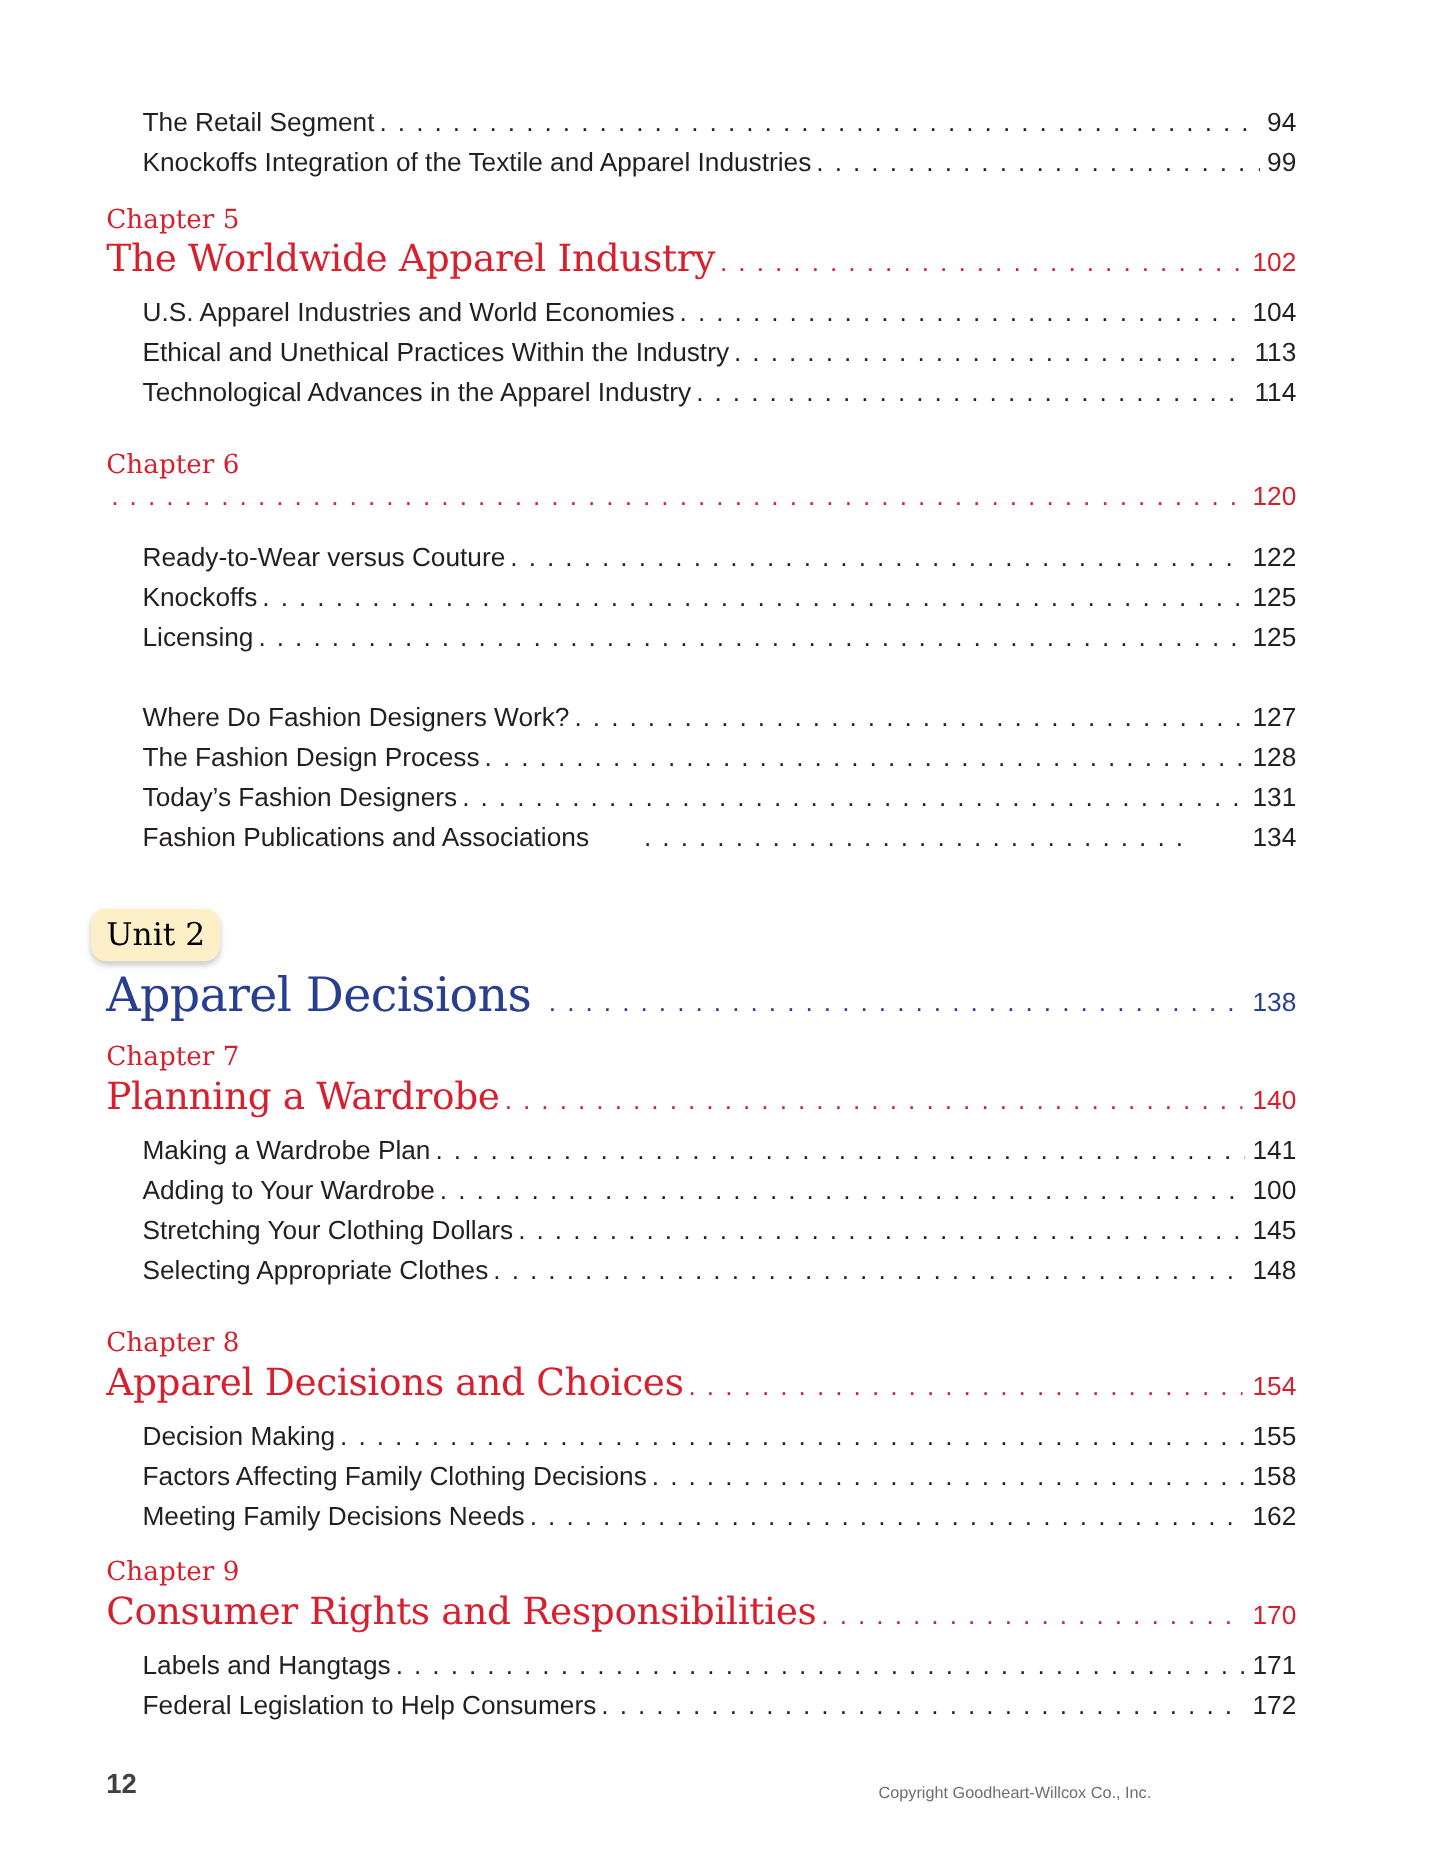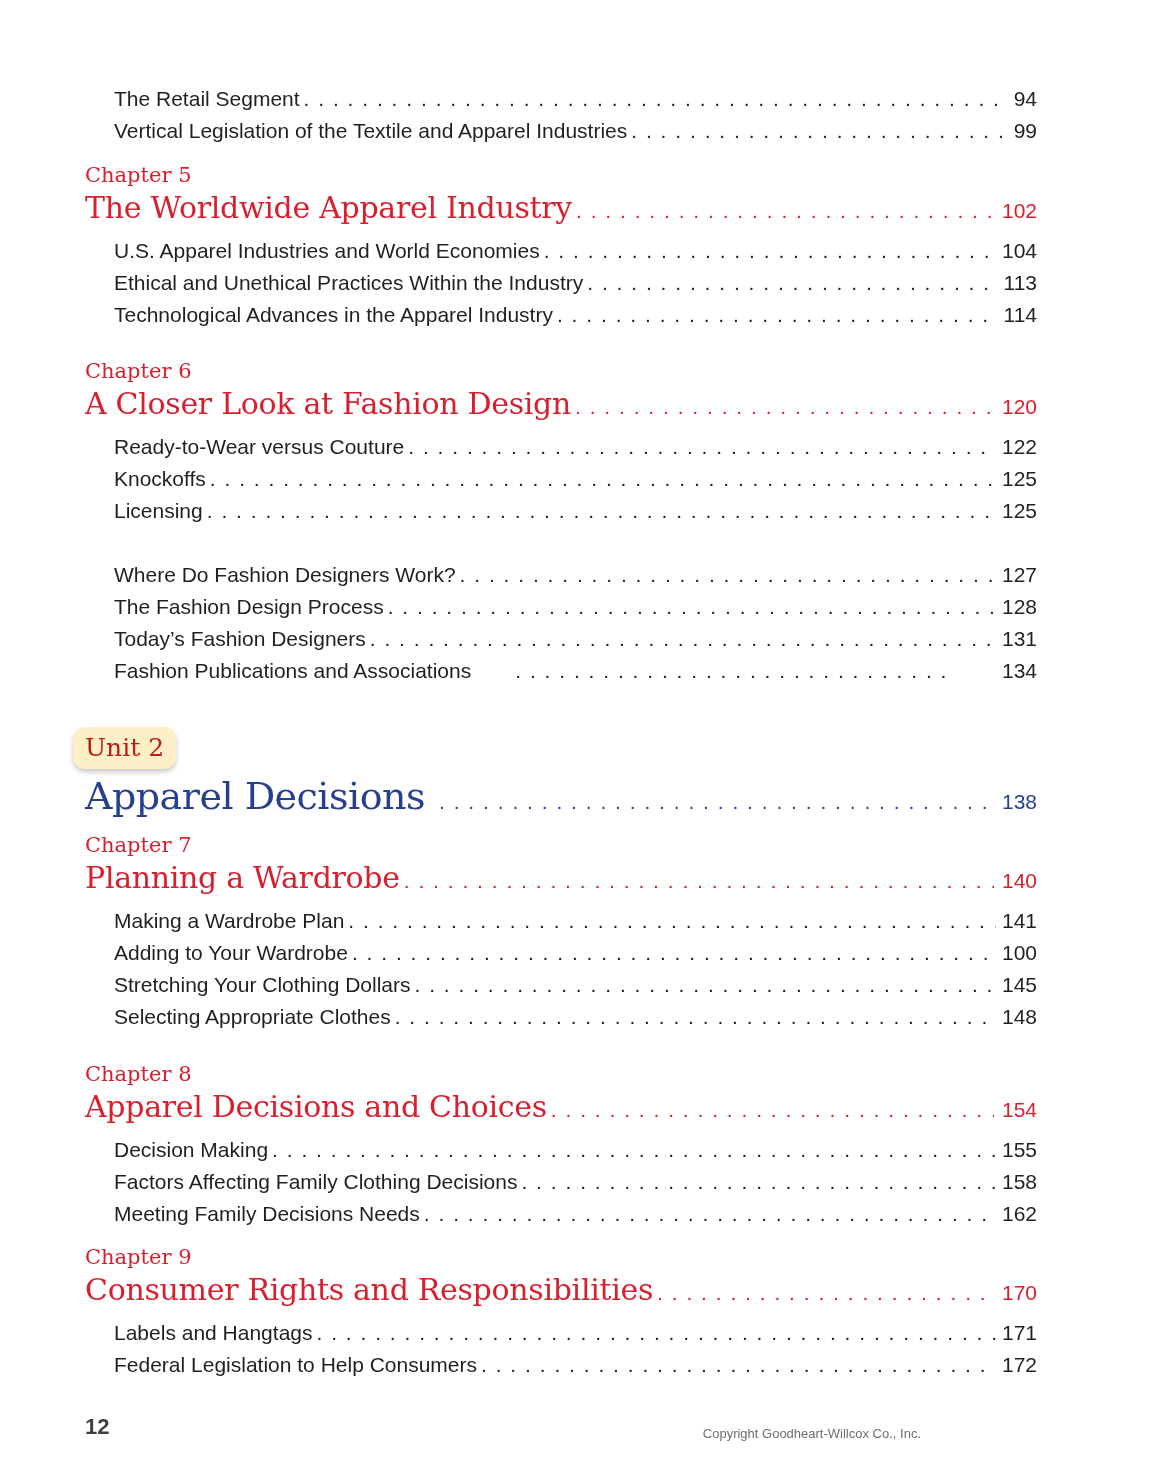--- a/index.html
+++ b/index.html
@@ -9,41 +9,41 @@
     .row .title { flex:0 0 auto; }
     .row .dots { flex:1 1 auto; overflow:hidden; margin:0 6px 0 4px; letter-spacing:5.3px; color:#231f20; }
     .row .dots::before { content:". . . . . . . . . . . . . . . . . . . . . . . . . . . . . . . . . . . . . . . . . . . . . . . . . . . . . . . . . . . . . . . . . . . . . . . . . . . . . . . . . . . . . . . . . . . . . . . . . . . . . . . . . . . . . . . . . . . . . . . . . . . . . . . . . . . . . . . . . . . ."; letter-spacing:0; word-spacing:3px; }
     .row .page-num { flex:0 0 auto; text-align:right; }
     .chapter-label { position:absolute; left:85px; font-family:"DejaVu Serif", serif; font-size:21px; color:#d71f2e; line-height:26px;text-align:right; }
     .chapter-title { position:absolute; left:85px; width:952px; display:flex; align-items:baseline; white-space:nowrap; color:#d71f2e; }
     .chapter-title .title { font-family:"DejaVu Serif", serif; font-size:30px; line-height:36px; flex:0 0 auto; letter-spacing:-0.3px; }
     .chapter-title .dots { flex:1 1 auto; overflow:hidden; margin:0 8px 0 4px; font-size:21px; font-family:"Liberation Sans", sans-serif; }
     .chapter-title .dots::before { content:". . . . . . . . . . . . . . . . . . . . . . . . . . . . . . . . . . . . . . . . . . . . . . . . . . . . . . . . . . . . . . . . . . . . . . . . . . . . . . . . . . . . . . . . . . . . . . . . . . . . . . . . . . . . . . . . . . . . . . ."; word-spacing:3px; }
     .chapter-title .page-num { flex:0 0 auto; font-size:21px; font-family:"Liberation Sans", sans-serif; }
-    .unit-badge { position:absolute; left:73px; top:727px; height:42px; padding:0 12px; background:#fdf0c8; border-radius:12px; box-shadow:0 3px 5px rgba(0,0,0,0.22); font-family:"DejaVu Serif", serif; font-size:25px; color:#b91c1c; line-height:42px; }
+    .unit-badge { position:absolute; left:73px; top:727px; height:42px; padding:0 12px; background:#fdf0c8; border-radius:12px; box-shadow:0 3px 5px rgba(0,0,0,0.22); font-family:"DejaVu Serif", serif; font-size:25px; color:#000000; line-height:42px; }
     .unit-title { position:absolute; left:85px; top:772px; width:952px; display:flex; align-items:baseline; white-space:nowrap; color:#283f8f; }
     .unit-title .title { font-family:"DejaVu Serif", serif; font-size:38px; line-height:48px; flex:0 0 auto; letter-spacing:-0.5px; }
     .unit-title .dots { flex:1 1 auto; overflow:hidden; margin:0 8px 0 14px; font-size:21px; }
     .unit-title .dots::before { content:". . . . . . . . . . . . . . . . . . . . . . . . . . . . . . . . . . . . . . . . . . . . . . . . . . . . . . . . . . . . . . . . . . . . . . . . . . . . . . . . . . . . . . . . . . . . . . . . . . . . . . . . . . . . . . . . . . . . . . ."; word-spacing:3px; }
     .unit-title .page-num { flex:0 0 auto; font-size:21px; }
     .footer-page { position:absolute; left:85px; top:1414px; font-size:22px; font-weight:bold; color:#404040; }
     .footer-copy { position:absolute; right:119px; top:1426px; font-size:13px; color:#6d6e71; }
   </style>
 </head>
 <body>
 
 <div class="page">
 
   <div class="row" style="top:86px;">
     <span class="title">The Retail Segment</span>
     <span class="dots"></span>
     <span class="page-num">94</span>
   </div>
   <div class="row" style="top:118px;">
-    <span class="title">Vertical Legislation of the Textile and Apparel Industries</span>
+    <span class="title">Knockoffs Integration of the Textile and Apparel Industries</span>
     <span class="dots"></span>
     <span class="page-num">99</span>
   </div>
 
   <div class="chapter-label" style="top:162px;">Chapter 5</div>
   <div class="chapter-title" style="top:190px;">
     <span class="title">The Worldwide Apparel Industry</span>
     <span class="dots"></span>
     <span class="page-num">102</span>
   </div>
@@ -58,21 +58,20 @@
     <span class="page-num">113</span>
   </div>
   <div class="row" style="top:302px;">
     <span class="title">Technological Advances in the Apparel Industry</span>
     <span class="dots"></span>
     <span class="page-num">114</span>
   </div>
 
   <div class="chapter-label" style="top:358px;">Chapter 6</div>
   <div class="chapter-title" style="top:386px;">
-    <span class="title">A Closer Look at Fashion Design</span>
     <span class="dots"></span>
     <span class="page-num">120</span>
   </div>
   <div class="row" style="top:434px;">
     <span class="title">Ready-to-Wear versus Couture</span>
     <span class="dots"></span>
     <span class="page-num">122</span>
   </div>
   <div class="row" style="top:466px;">
     <span class="title">Knockoffs</span>

